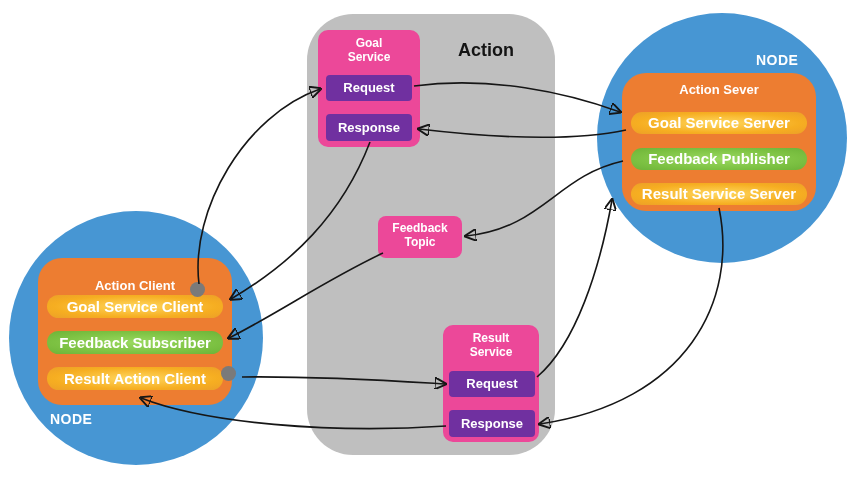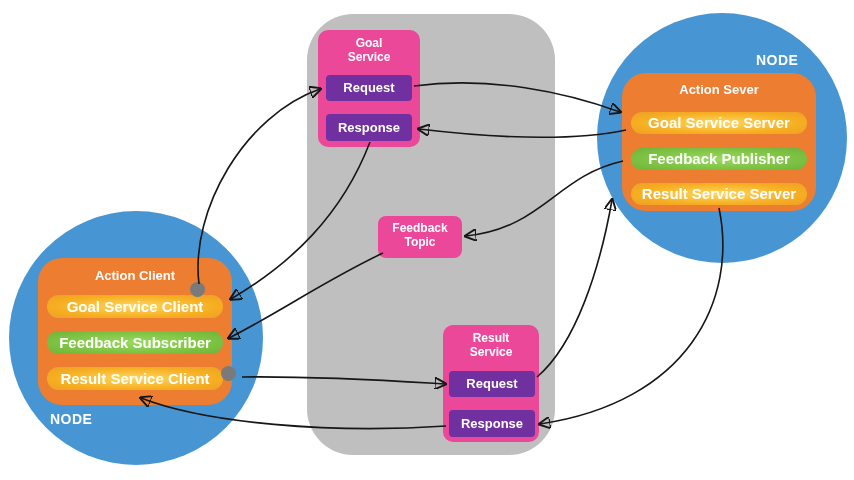--- a/index.html
+++ b/index.html
@@ -20,21 +20,21 @@
   .node-circle{position:absolute;border-radius:50%;background:#4796D3;}
   .node-circle.client{left:9px;top:211px;width:254px;height:254px;}
   .node-circle.server{left:597px;top:13px;width:250px;height:250px;}
   .node-label{position:absolute;color:#fff;font-weight:bold;font-size:14px;letter-spacing:.5px;}
   .node-label.client{left:50px;top:411px;}
   .node-label.server{left:756px;top:52px;}
   
   .orange-box{position:absolute;background:#ED7D31;border-radius:24px;}
   .orange-box.client{left:38px;top:258px;width:194px;height:147px;}
   .orange-box.server{left:622px;top:73px;width:194px;height:138px;}
-  .orange-title{padding-top:10px;text-align:center;color:#fff;font-weight:bold;font-size:13px;}
+  .orange-title{padding-top:20px;text-align:center;color:#fff;font-weight:bold;font-size:13px;}
   .orange-box.server .orange-title{padding-top:9px;}
   
   .pill{
     position:absolute;left:9px;width:176px;height:23px;border-radius:12px;
     color:#fff;font-weight:bold;font-size:15px;text-align:center;line-height:23px;
     white-space:nowrap;
   }
   .pill.yellow{background:radial-gradient(ellipse at center,#ffd75e 0%,#f6ae21 65%,#ec9f28 100%);}
   .pill.green{background:radial-gradient(ellipse at center,#9ad95f 0%,#7cc142 65%,#6db338 100%);}
   .orange-box.client .p1{top:37px;} .orange-box.client .p2{top:73px;} .orange-box.client .p3{top:109px;}
@@ -63,31 +63,32 @@
   
   #arrows{position:absolute;left:0;top:0;width:854px;height:480px;pointer-events:none;z-index:6;}
   #arrows path{fill:none;stroke:#161616;stroke-width:1.6px;}
 </style>
 </head>
 <body>
 
 <div id="stage">
 
   <div class="action-panel"></div>
+  <div class="action-title">Action</div>
 
   <div class="node-circle client"></div>
   <div class="node-circle server"></div>
   <div class="node-label client">NODE</div>
   <div class="node-label server">NODE</div>
 
   <div class="orange-box client">
     <div class="orange-title">Action Client</div>
     <div class="pill yellow p1">Goal Service Client</div>
     <div class="pill green p2">Feedback Subscriber</div>
-    <div class="pill yellow p3">Result Service Client</div>
+    <div class="pill yellow p3">Result Action Client</div>
   </div>
 
   <div class="orange-box server">
     <div class="orange-title">Action Sever</div>
     <div class="pill yellow p1">Goal Service Server</div>
     <div class="pill green p2">Feedback Publisher</div>
     <div class="pill yellow p3">Result Service Server</div>
   </div>
 
   <div class="svc-box goal">

